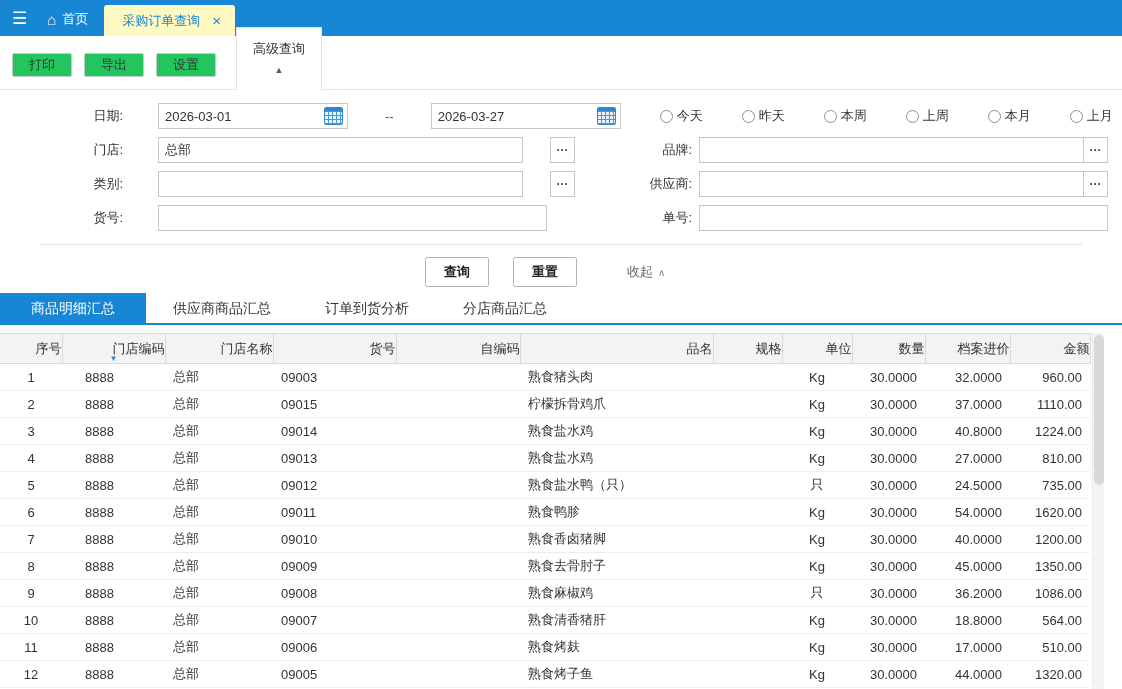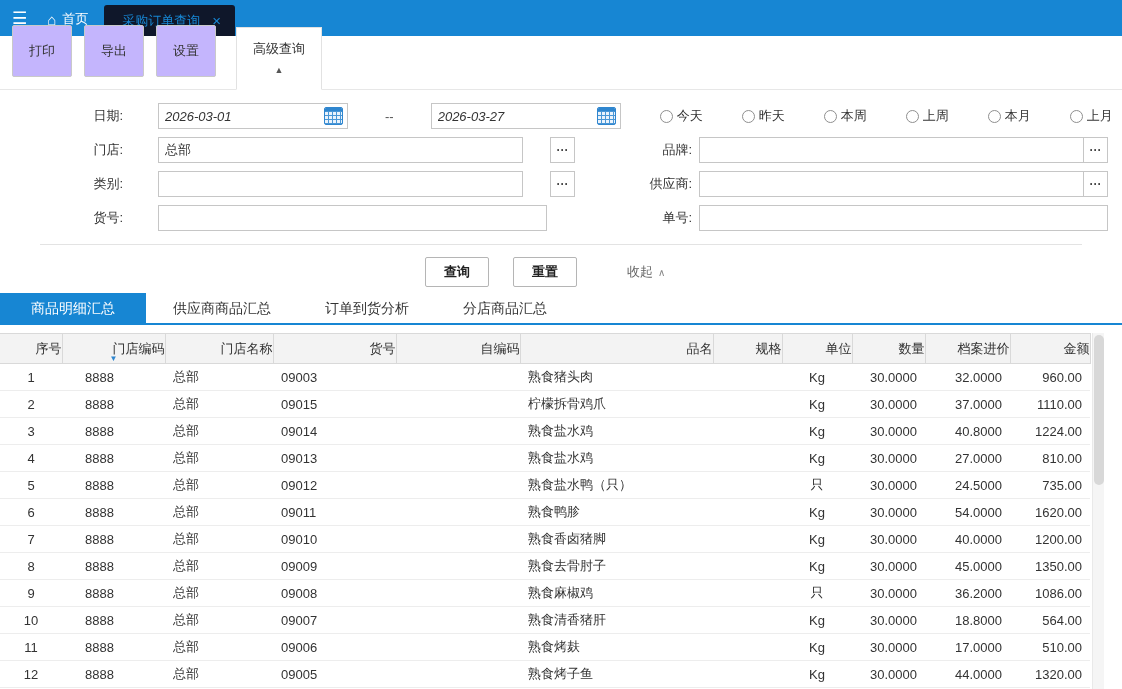--- a/index.html
+++ b/index.html
@@ -4,40 +4,40 @@
 <style>
   * { margin:0; padding:0; box-sizing:border-box; }
   html,body { width:1122px; height:689px; overflow:hidden; background:#fff;
     font-family:"Liberation Sans","DejaVu Sans",sans-serif; font-size:13px; color:#333; }
 
   
   .topbar { height:36px; background:#1786d3; display:flex; align-items:flex-end; }
   .menu-btn { color:#fff; font-size:17px; margin:0 12px 7px 12px; cursor:pointer; }
   .home-item { display:flex; align-items:center; color:#fff; font-size:13px; margin:0 16px 8px 8px; gap:6px; cursor:pointer; }
   .home-icon { font-size:15px; line-height:1; }
-  .page-tab { background:#0f172a; color:#1786d3; height:31px; display:flex; align-items:center;
+  .page-tab { background:#fef9c3; color:#1786d3; height:31px; display:flex; align-items:center;
     padding:0 14px 0 18px; border-radius:3px 3px 0 0; gap:12px; cursor:pointer; }
   .page-tab .close { font-size:15px; line-height:1; cursor:pointer; }
 
   
   .toolbar { display:flex; align-items:flex-end; padding:0 12px; border-bottom:1px solid #e7e7e7; height:54px; background:#fff; }
-  .tb-btn { border:1px solid #c9c9c9; border-radius:2px; background:#c4b5fd; color:#333; font-size:13px;
-    padding:16px 16px; margin:0 12px 12px 0; font-family:inherit; cursor:pointer; }
+  .tb-btn { border:1px solid #c9c9c9; border-radius:2px; background:#22c55e; color:#333; font-size:13px;
+    padding:2px 16px; margin:0 12px 12px 0; font-family:inherit; cursor:pointer; }
   .tb-adv { border:1px solid #e2e2e2; border-bottom:1px solid #fff; background:#fff; margin-bottom:-1px; margin-left:8px;
     padding:12px 16px 14px; font-size:13px; color:#333; display:flex; align-items:center; gap:7px;
     font-family:inherit; position:relative; z-index:2; cursor:pointer;flex-direction:column; }
   .tb-adv .caret { font-size:9px; color:#555; }
 
   
   .filter-panel { background:#fff; padding-top:13px; }
   .filter-row { display:flex; align-items:center; margin-bottom:8px;gap:28px; }
   .flabel { width:130px; text-align:right; padding-right:7px; flex:none; }
   .inp { height:26px; border:1px solid #c6c6c6; padding:0 6px; font-size:13px; font-family:inherit; color:#333; background:#fff; }
   .date-wrap { position:relative; flex:none; }
-  .date-inp { width:190px; padding-right:30px;font-style:italic; }
+  .date-inp { width:190px; padding-right:30px; }
   .cal-icon { position:absolute; right:5px; top:4px; width:19px; height:18px; border:1px solid #2f86cf; border-radius:2px;
     background-color:#eaf3fc; cursor:pointer;
     background-image:repeating-linear-gradient(to right,transparent 0 3px,#4a97d6 3px 4px),
                      repeating-linear-gradient(to bottom,transparent 0 3px,#4a97d6 3px 4px);
     box-shadow:inset 0 3px 0 #2f86cf; }
   .date-sep { margin:0 9px; color:#555; }
   .radio-item { display:flex; align-items:center; margin-left:11px; gap:4px; cursor:pointer; }
   .radio-circle { width:13px; height:13px; border:1px solid #8f8f8f; border-radius:50%; background:#fff; flex:none; }
   .dots-btn { height:26px; width:25px; border:1px solid #c6c6c6; background:#fff; margin-left:-1px;
     font-size:12px; font-weight:bold; line-height:1; color:#444; padding:0; cursor:pointer; flex:none; font-family:inherit; }

